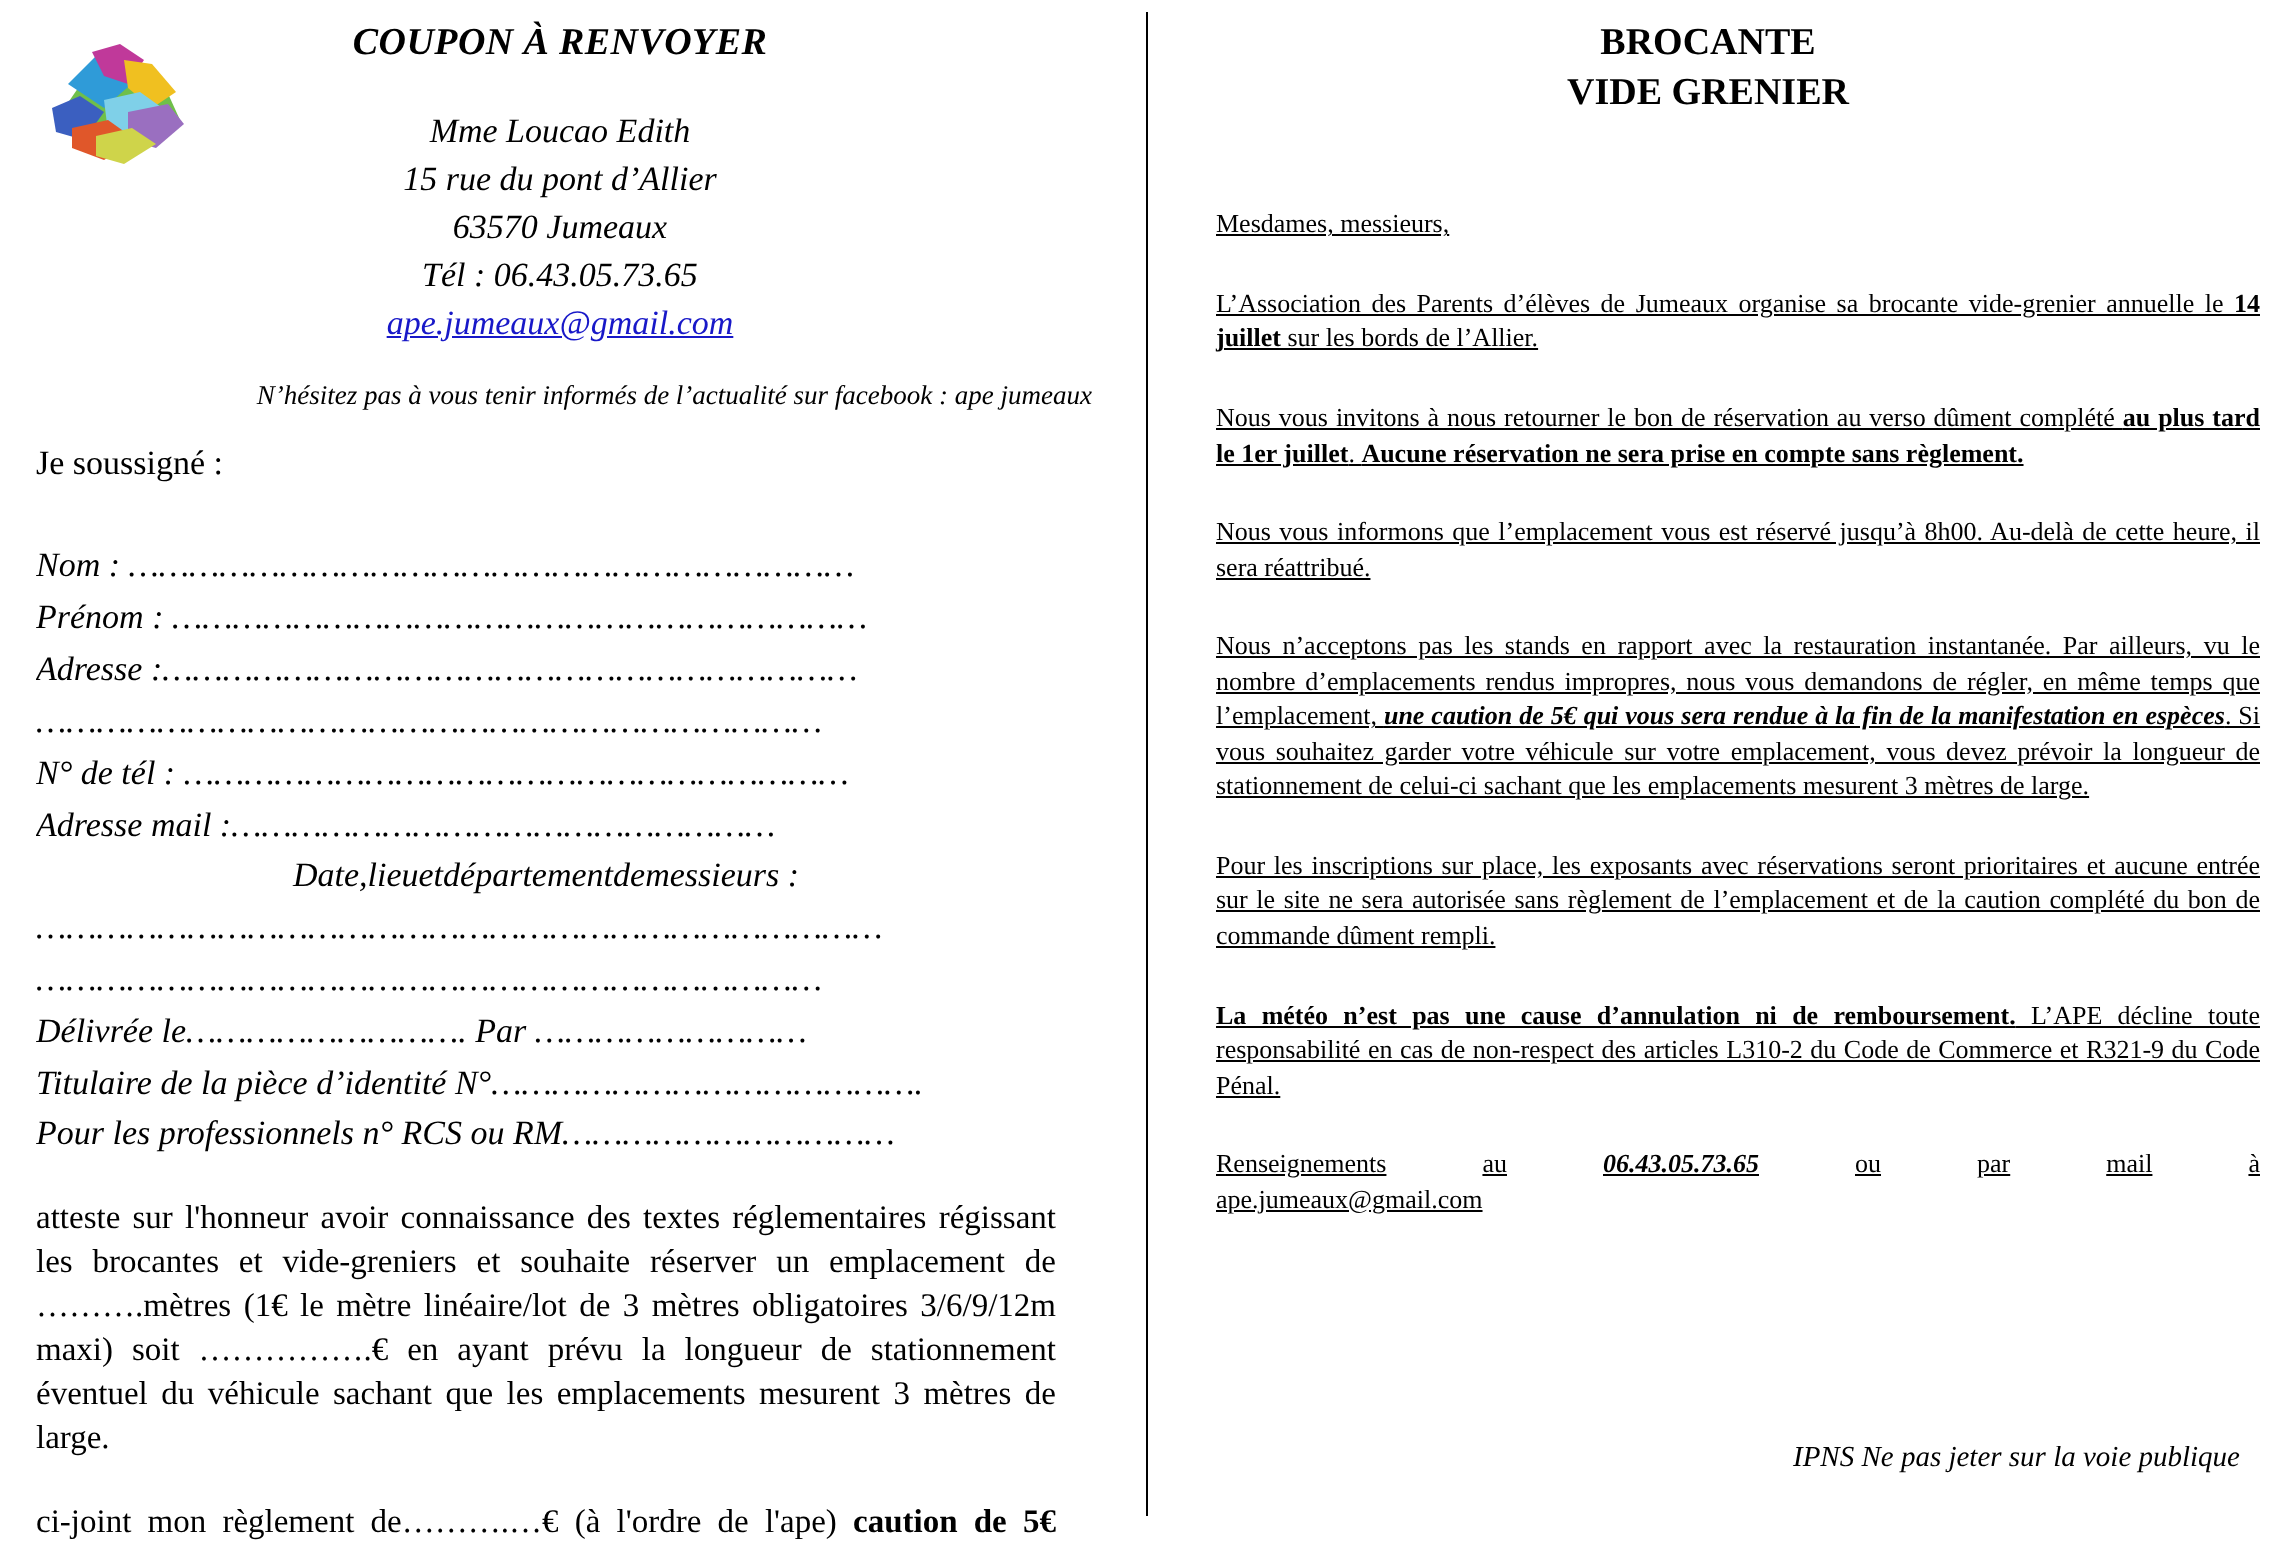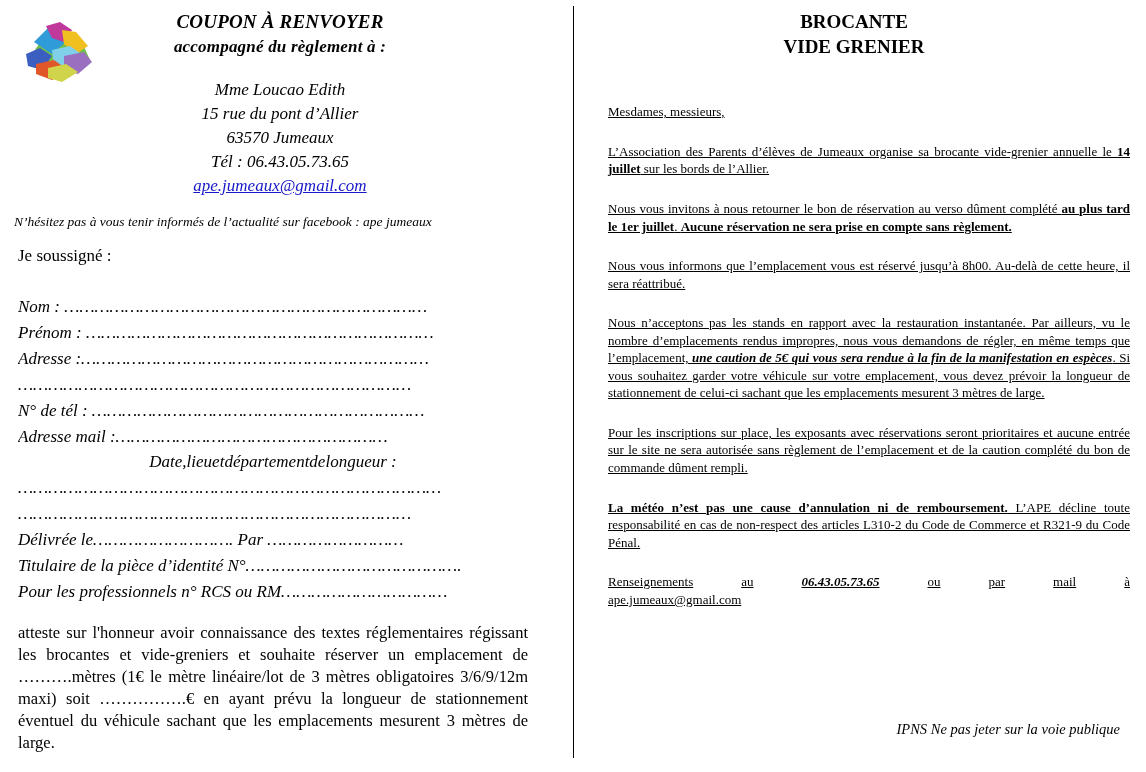--- a/index.html
+++ b/index.html
@@ -75,21 +75,21 @@
     line-height: 1.42;
     margin-top: 20px;
   }
   .addr-mail {
     color: #1818c8;
     text-decoration: underline;
     font-style: italic;
     font-size: 17px;
   }
   .fb-note {
-    text-align: left;
+    text-align: right;
     font-style: italic;
     font-size: 13.5px;
     margin-top: 16px;
   }
   .soussigne {
     font-size: 17px;
     margin-top: 16px;
     padding-left: 4px;
   }
   .form-lines {
@@ -163,21 +163,20 @@
       <polygon points="44,10 58,12 70,26 58,34 46,24" fill="#f0c020"></polygon>
       <polygon points="8,34 22,28 34,36 24,50 10,46" fill="#3b5fc0"></polygon>
       <polygon points="34,30 52,26 66,36 52,50 36,46" fill="#7fd0e8"></polygon>
       <polygon points="46,36 66,32 74,42 60,54 46,50" fill="#9a6fc0"></polygon>
       <polygon points="18,44 36,40 50,50 34,60 18,54" fill="#e0572a"></polygon>
       <polygon points="30,48 48,44 60,52 44,62 30,58" fill="#cfd44a"></polygon>
     </svg>
 
     <div class="coupon-head">
       <div>COUPON À RENVOYER</div>
-      <div class="coupon-sub">accompagné du règlement à :</div>
     </div>
 
     <div class="addr-block">
       <div>Mme Loucao Edith</div>
       <div>15 rue du pont d’Allier</div>
       <div>63570 Jumeaux</div>
       <div>Tél : 06.43.05.73.65</div>
       <div><a class="addr-mail" href="#">ape.jumeaux@gmail.com</a></div>
     </div>
 
@@ -191,21 +190,21 @@
       <div>Adresse :……………………………………………………………</div>
       <div>……………………………………………………………………</div>
       <div>N° de tél : …………………………………………………………</div>
       <div>Adresse mail :………………………………………………</div>
       <div class="fl-justify">
         <span>Date,</span>
         <span>lieu</span>
         <span>et</span>
         <span>département</span>
         <span>de</span>
-        <span>longueur :</span>
+        <span>messieurs :</span>
       </div>
       <div>…………………………………………………………………………</div>
       <div>……………………………………………………………………</div>
       <div>Délivrée le……………………….          Par ………………………</div>
       <div>Titulaire de la pièce d’identité N°…………………………………….</div>
       <div>Pour les professionnels n° RCS ou RM……………………………</div>
     </div>
 
     <div class="body-para">atteste sur l'honneur avoir connaissance des textes réglementaires régissant les brocantes et vide-greniers et souhaite réserver un emplacement de ……….mètres (1€ le mètre linéaire/lot de 3 mètres obligatoires 3/6/9/12m maxi) soit …………….€ en ayant prévu la longueur de stationnement éventuel du véhicule sachant que les emplacements mesurent 3 mètres de large.</div>
 

